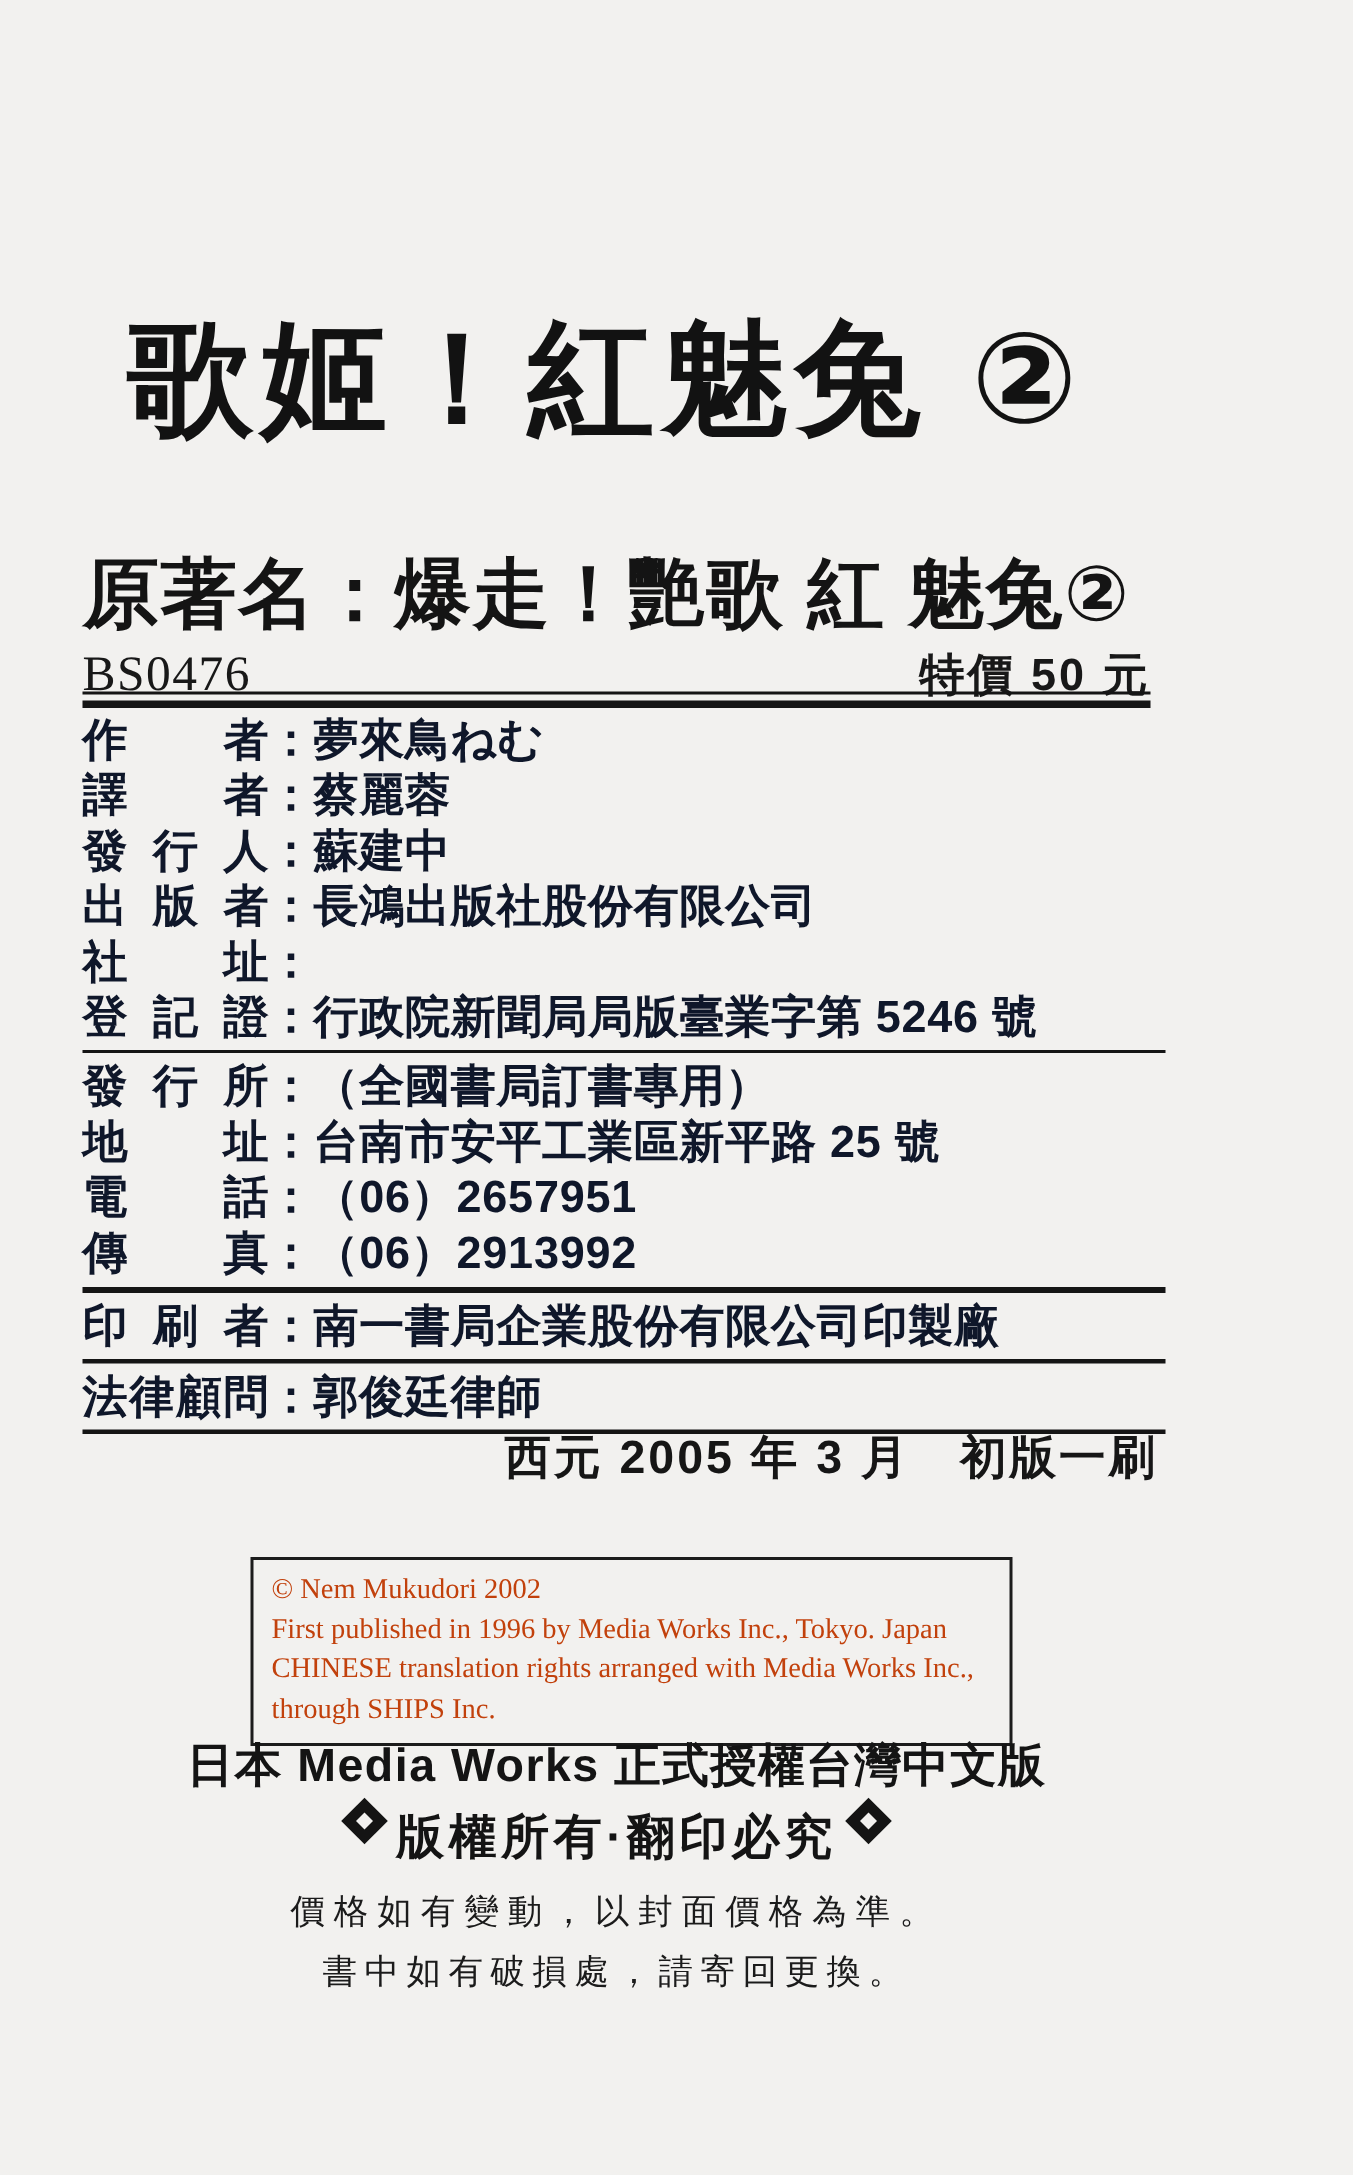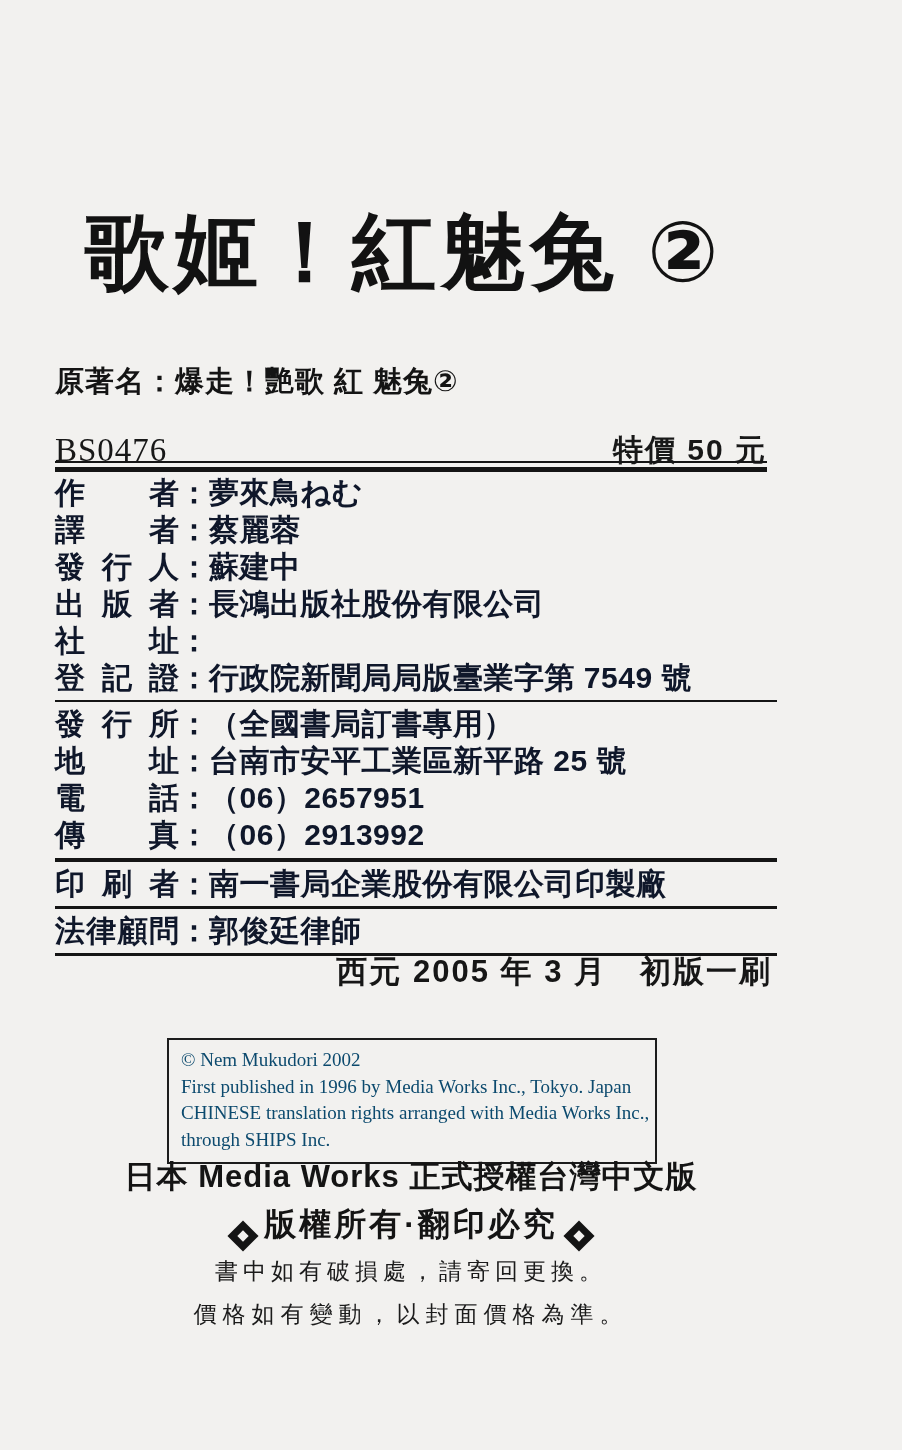--- a/index.html
+++ b/index.html
@@ -11,21 +11,21 @@
     font-family:"Liberation Sans","DejaVu Sans",sans-serif;
     overflow:hidden;
   }
   .book-title{
     position:absolute;left:85px;top:196px;
     font-size:84px;font-weight:800;letter-spacing:5px;
     white-space:nowrap;color:#121212;
   }
   .orig-title{
     position:absolute;left:55px;top:362px;
-    font-size:29px;font-weight:700;letter-spacing:1px;
+    font-size:51px;font-weight:700;letter-spacing:1px;
     white-space:nowrap;color:#141414;
   }
   .code-row{
     position:absolute;left:55px;top:430px;width:712px;
     display:flex;justify-content:space-between;align-items:center;
   }
   .book-code{
     font-family:"Liberation Serif","DejaVu Serif",serif;
     font-size:33px;letter-spacing:1px;
   }
@@ -49,36 +49,36 @@
   .rule.mid{height:3px;margin:3px 0 4px 0;}
   .rule.thick{height:4px;margin:4px 0 4px 0;}
   .edition-line{
     position:absolute;left:0;top:951px;width:772px;
     text-align:right;font-size:31px;font-weight:600;letter-spacing:2px;
     white-space:nowrap;color:#161616;
   }
   .copyright-box{
     position:absolute;left:167px;top:1038px;width:466px;
     border:2px solid #1c1c1c;
-    padding:7px 8px 9px 12px;
+    padding:7px 26px 9px 12px;
     font-family:"Liberation Serif","DejaVu Serif",serif;
-    font-size:19px;line-height:1.4;color:#0c4a6e;
+    font-size:19px;line-height:1.4;color:#c2410c;
   }
   .copyright-box .cline{white-space:nowrap;}
   .footer{
     position:absolute;left:0;top:1156px;width:822px;
     text-align:center;color:#141414;
   }
   .license-line{
     font-size:31px;font-weight:700;letter-spacing:1px;white-space:nowrap;
   }
   .rights-line{
     margin-top:5px;
     font-size:32px;font-weight:800;letter-spacing:3px;white-space:nowrap;
-    display:flex;justify-content:center;align-items:flex-end;gap:6px;
+    display:flex;justify-content:center;align-items:flex-start;gap:6px;
   }
   .diamond{
     position:relative;display:inline-block;
     width:22px;height:22px;background:#141414;
     transform:rotate(45deg);margin:0 4px;
   }
   .diamond .hole{
     position:absolute;left:7px;top:7px;width:8px;height:8px;
     background:#f2f1ef;
   }
@@ -130,21 +130,21 @@
       <span class="info-colon">：</span>
       <span class="info-value">長鴻出版社股份有限公司</span>
     </div>
     <div class="info-row">
       <span class="info-label">社　　址</span>
       <span class="info-colon">：</span>
     </div>
     <div class="info-row">
       <span class="info-label">登 記 證</span>
       <span class="info-colon">：</span>
-      <span class="info-value">行政院新聞局局版臺業字第 7549 號</span>
+      <span class="info-value">行政院新聞局局版臺業字第 5246 號</span>
     </div>
 
     <div class="rule thin"></div>
 
     <div class="info-row">
       <span class="info-label">發 行 所</span>
       <span class="info-colon">：</span>
       <span class="info-value">（全國書局訂書專用）</span>
     </div>
     <div class="info-row">
@@ -195,17 +195,17 @@
     <div class="license-line">日本 Media Works 正式授權台灣中文版</div>
     <div class="rights-line">
       <span class="diamond">
           <span class="hole"></span>
         </span>
       <span>版權所有·翻印必究</span>
       <span class="diamond">
           <span class="hole"></span>
         </span>
     </div>
+    <div class="notice notice-1">價格如有變動，以封面價格為準。</div>
     <div class="notice notice-2">書中如有破損處，請寄回更換。</div>
-    <div class="notice notice-1">價格如有變動，以封面價格為準。</div>
   </div>
 
 </div>
 
 </body></html>

